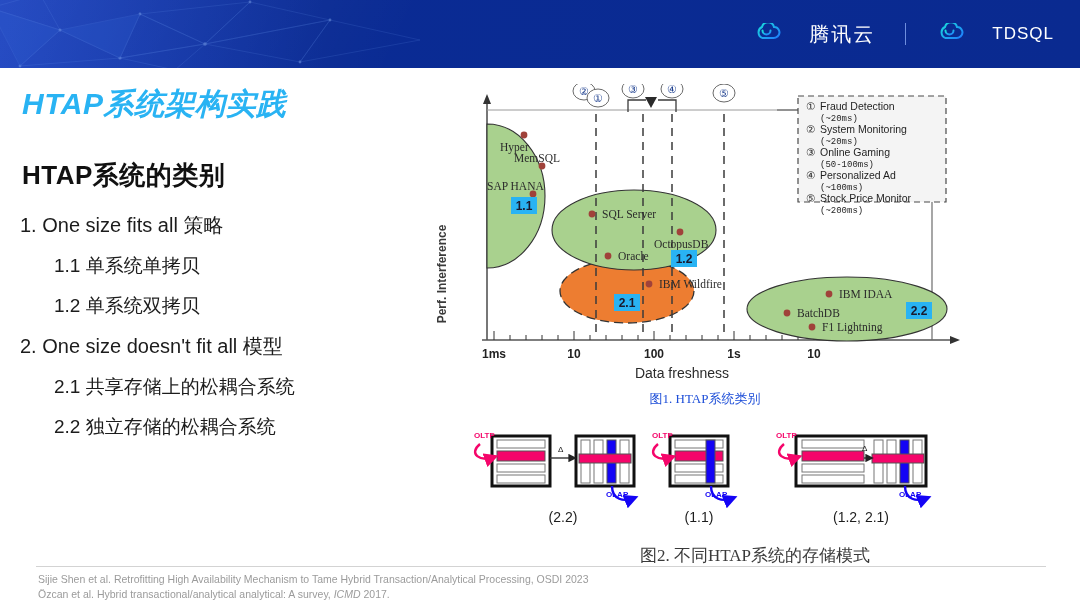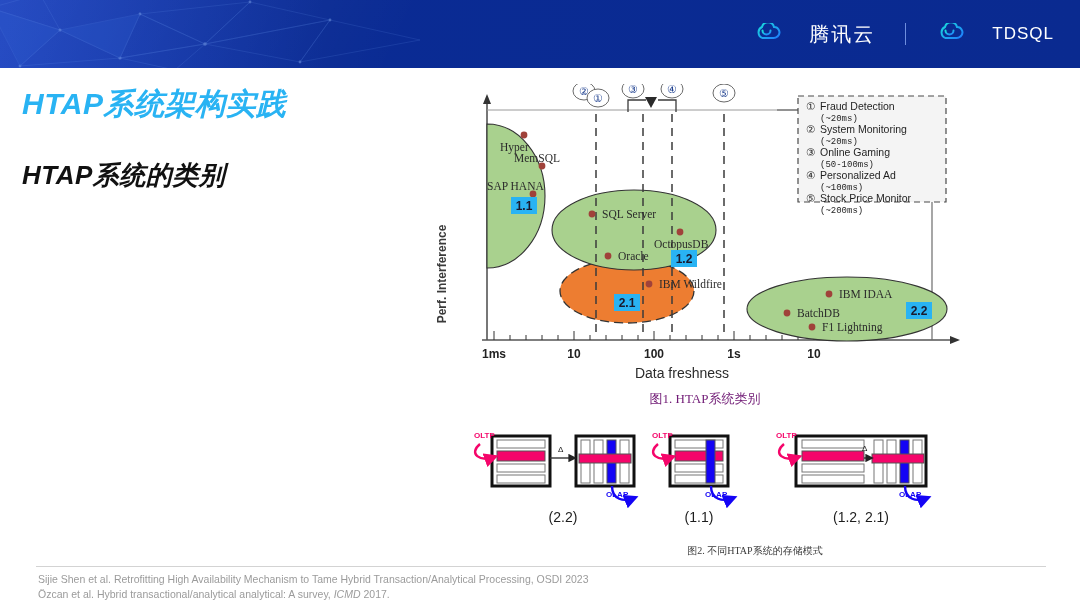--- a/index.html
+++ b/index.html
@@ -32,21 +32,21 @@
 
   
   .title {
     position:absolute; left:22px; top:84px;
     font-size:30px; font-weight:bold; font-style:italic;
     color:#29b3f3; letter-spacing:.5px;
     white-space:nowrap;
   }
   .subtitle {
     position:absolute; left:22px; top:158px;
-    font-size:26px; font-weight:bold; font-style:italic;
+    font-size:26px; font-weight:bold; 
     color:#111; letter-spacing:.5px; white-space:nowrap;
   }
   .bullets { position:absolute; left:20px; top:212px; width:430px; }
   .bullet { color:#1c1c1c; white-space:nowrap; }
   .bullet.lvl1 { font-size:20px; margin:0 0 14px 0; padding-left:0px; }
   .bullet.lvl2 { font-size:19px; margin:0 0 14px 0; padding-left:34px; }
 
   
   .footer-rule {
     position:absolute; left:36px; top:566px; width:1010px; height:1px;
@@ -57,30 +57,30 @@
     font-size:10.5px; color:#9b9b9b; line-height:15px;
   }
   .footer i { }
 
   
   .fig1 { position:absolute; left:432px; top:84px; width:530px; height:300px; }
   .fig1 svg { display:block; }
   .fig1-caption {
     position:absolute; left:470px; top:390px; width:470px;
     text-align:center; font-family:"Liberation Serif", serif;
-    font-size:13px; color:#701a75;
+    font-size:13px; color:#1d4ed8;
   }
 
   
   .fig2 { position:absolute; left:466px; top:424px; width:500px; height:110px;}
   .fig2 svg { display:block; }
   .fig2-caption {
     position:absolute; left:520px; top:544px; width:470px;
     text-align:center; font-family:"Liberation Serif", serif;
-    font-size:10px; color:#3a3a3a;
+    font-size:17px; color:#3a3a3a;
   }
 </style>
 </head>
 <body>
 
 <div class="slide">
 
   <div class="header">
     <svg class="header-mesh" width="460" height="68" viewBox="0 0 460 68">
       <g stroke="#6f9cf0" stroke-width="0.5" fill="none" opacity="0.55">
@@ -128,20 +128,28 @@
         <path d="M9 4 a6.2 6.2 0 0 1 12 0 a5.4 5.4 0 0 1 3.4 9.6 a5.6 5.6 0 0 1 -3.8 1.5 h-11 a6 6 0 0 1 -0.6 -11.1 z" fill="none" stroke="url(#cg1)" stroke-width="2"></path>
         <path d="M9.5 7.5 a4 4 0 0 0 4 4 a4 4 0 0 0 4 -4" fill="none" stroke="url(#cg1)" stroke-width="2" stroke-linecap="round"></path>
       </svg>
       <span class="txt">TDSQL</span>
     </div>
   </div>
 
   <div class="title">HTAP系统架构实践</div>
   <div class="subtitle">HTAP系统的类别</div>
 
+  <div class="bullets">
+    <div class="bullet lvl1">1. One size fits all 策略</div>
+    <div class="bullet lvl2">1.1 单系统单拷贝</div>
+    <div class="bullet lvl2">1.2 单系统双拷贝</div>
+    <div class="bullet lvl1">2. One size doesn't fit all 模型</div>
+    <div class="bullet lvl2">2.1 共享存储上的松耦合系统</div>
+    <div class="bullet lvl2">2.2 独立存储的松耦合系统</div>
+  </div>
 
   <div class="fig1">
     <svg width="530" height="300" viewBox="0 0 530 300">
 
       <text x="14" y="190" transform="rotate(-90 14 190)" text-anchor="middle" font-family="Liberation Sans, sans-serif" font-size="12" font-weight="bold" fill="#3a3a3a">Perf. Interference</text>
 
       <line x1="55" y1="18" x2="55" y2="256" stroke="#555" stroke-width="1.6"></line>
       <polygon points="55,10 51,20 59,20" fill="#333"></polygon>
       <line x1="50" y1="256" x2="522" y2="256" stroke="#555" stroke-width="1.6"></line>
       <polygon points="528,256 518,252 518,260" fill="#333"></polygon>

